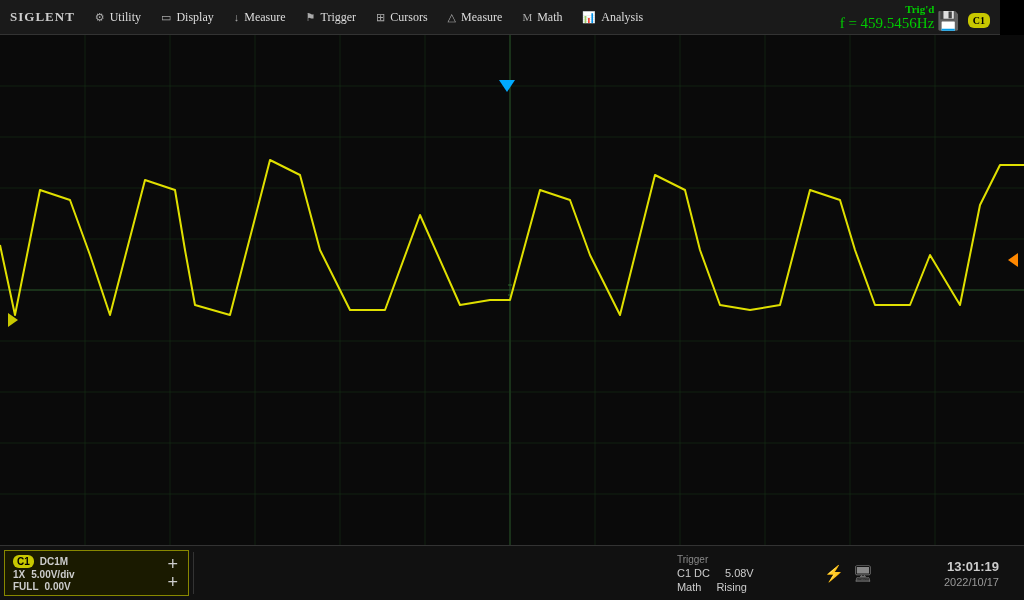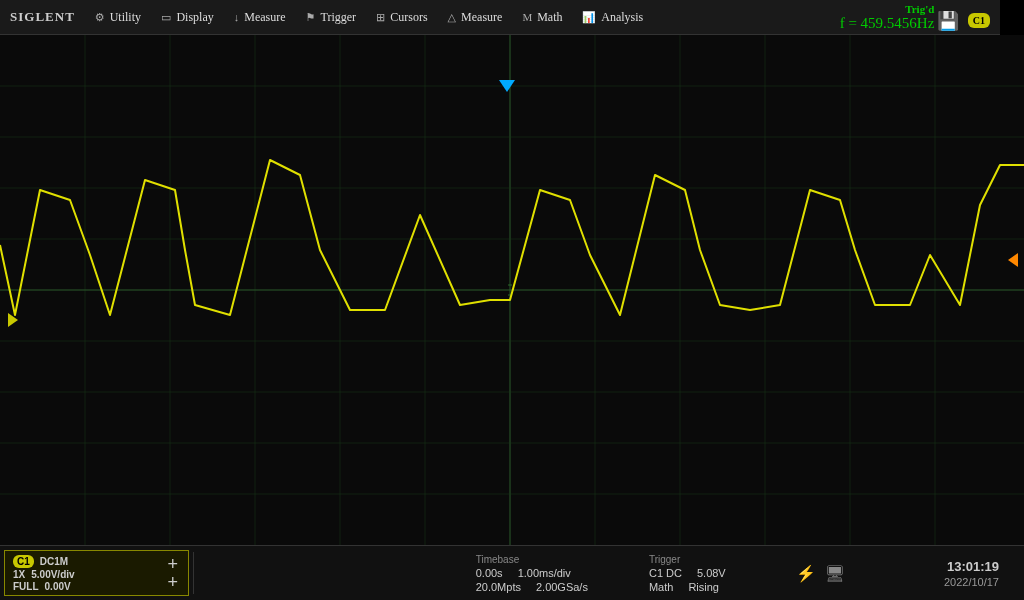--- a/index.html
+++ b/index.html
@@ -206,21 +206,20 @@
       gap: 2px;
     }
     .time-display {
       color: #ccc;
       font-size: 13px;
       font-weight: bold;
     }
     .date-display {
       color: #999;
       font-size: 11px;
-      margin-left: 28px;
     }
 
     .separator {
       width: 1px;
       background: #333;
       margin: 6px 0;
     }
   </style>
 </head>
 <body>
@@ -375,31 +374,20 @@
     <div style="position:absolute; right:10px; top:50%; transform:translateY(-50%); display:flex; flex-direction:column; align-items:center;">
       <span style="color:#ccc; font-size:18px; line-height:1;">+</span>
       <span style="color:#ccc; font-size:18px; line-height:1;">+</span>
     </div>
   </div>
 
   <div class="separator"></div>
 
   <div class="timebase-section">
 
-    <div class="status-group">
-      <span class="status-group-label">Timebase</span>
-      <div class="status-group-row">
-        <span class="status-val">0.00s</span>
-        <span class="status-val">1.00ms/div</span>
-      </div>
-      <div class="status-group-row">
-        <span class="status-val">20.0Mpts</span>
-        <span class="status-val">2.00GSa/s</span>
-      </div>
-    </div>
 
     <div class="separator"></div>
 
     <div class="status-group">
       <span class="status-group-label">Trigger</span>
       <div class="status-group-row">
         <span class="status-val">C1 DC</span>
         <span class="status-val">5.08V</span>
       </div>
       <div class="status-group-row">

